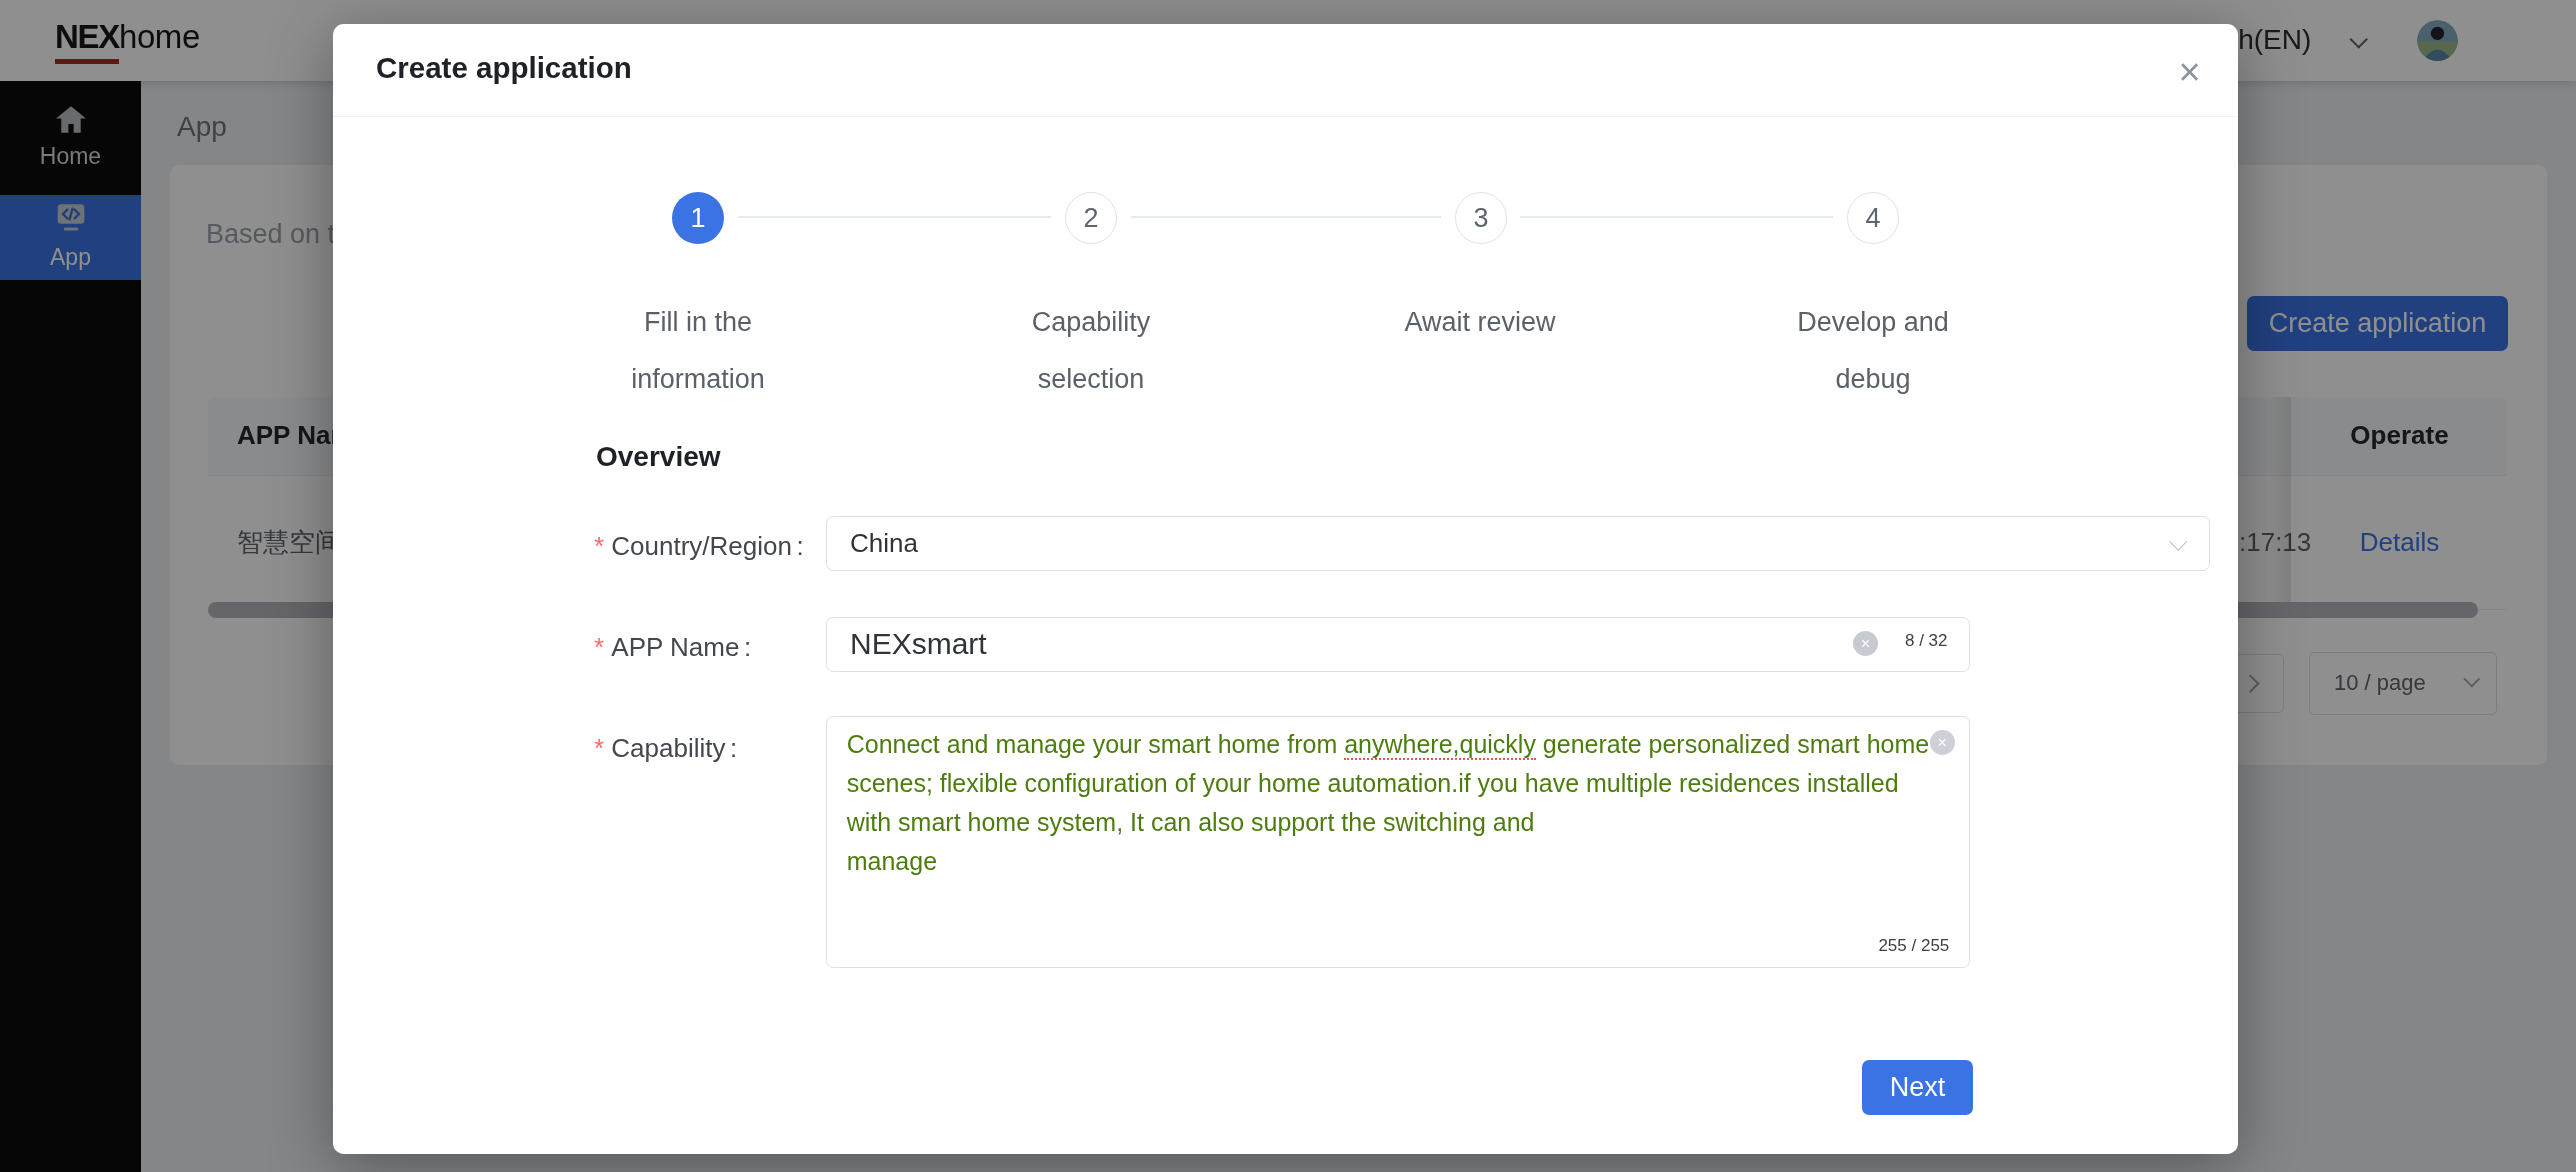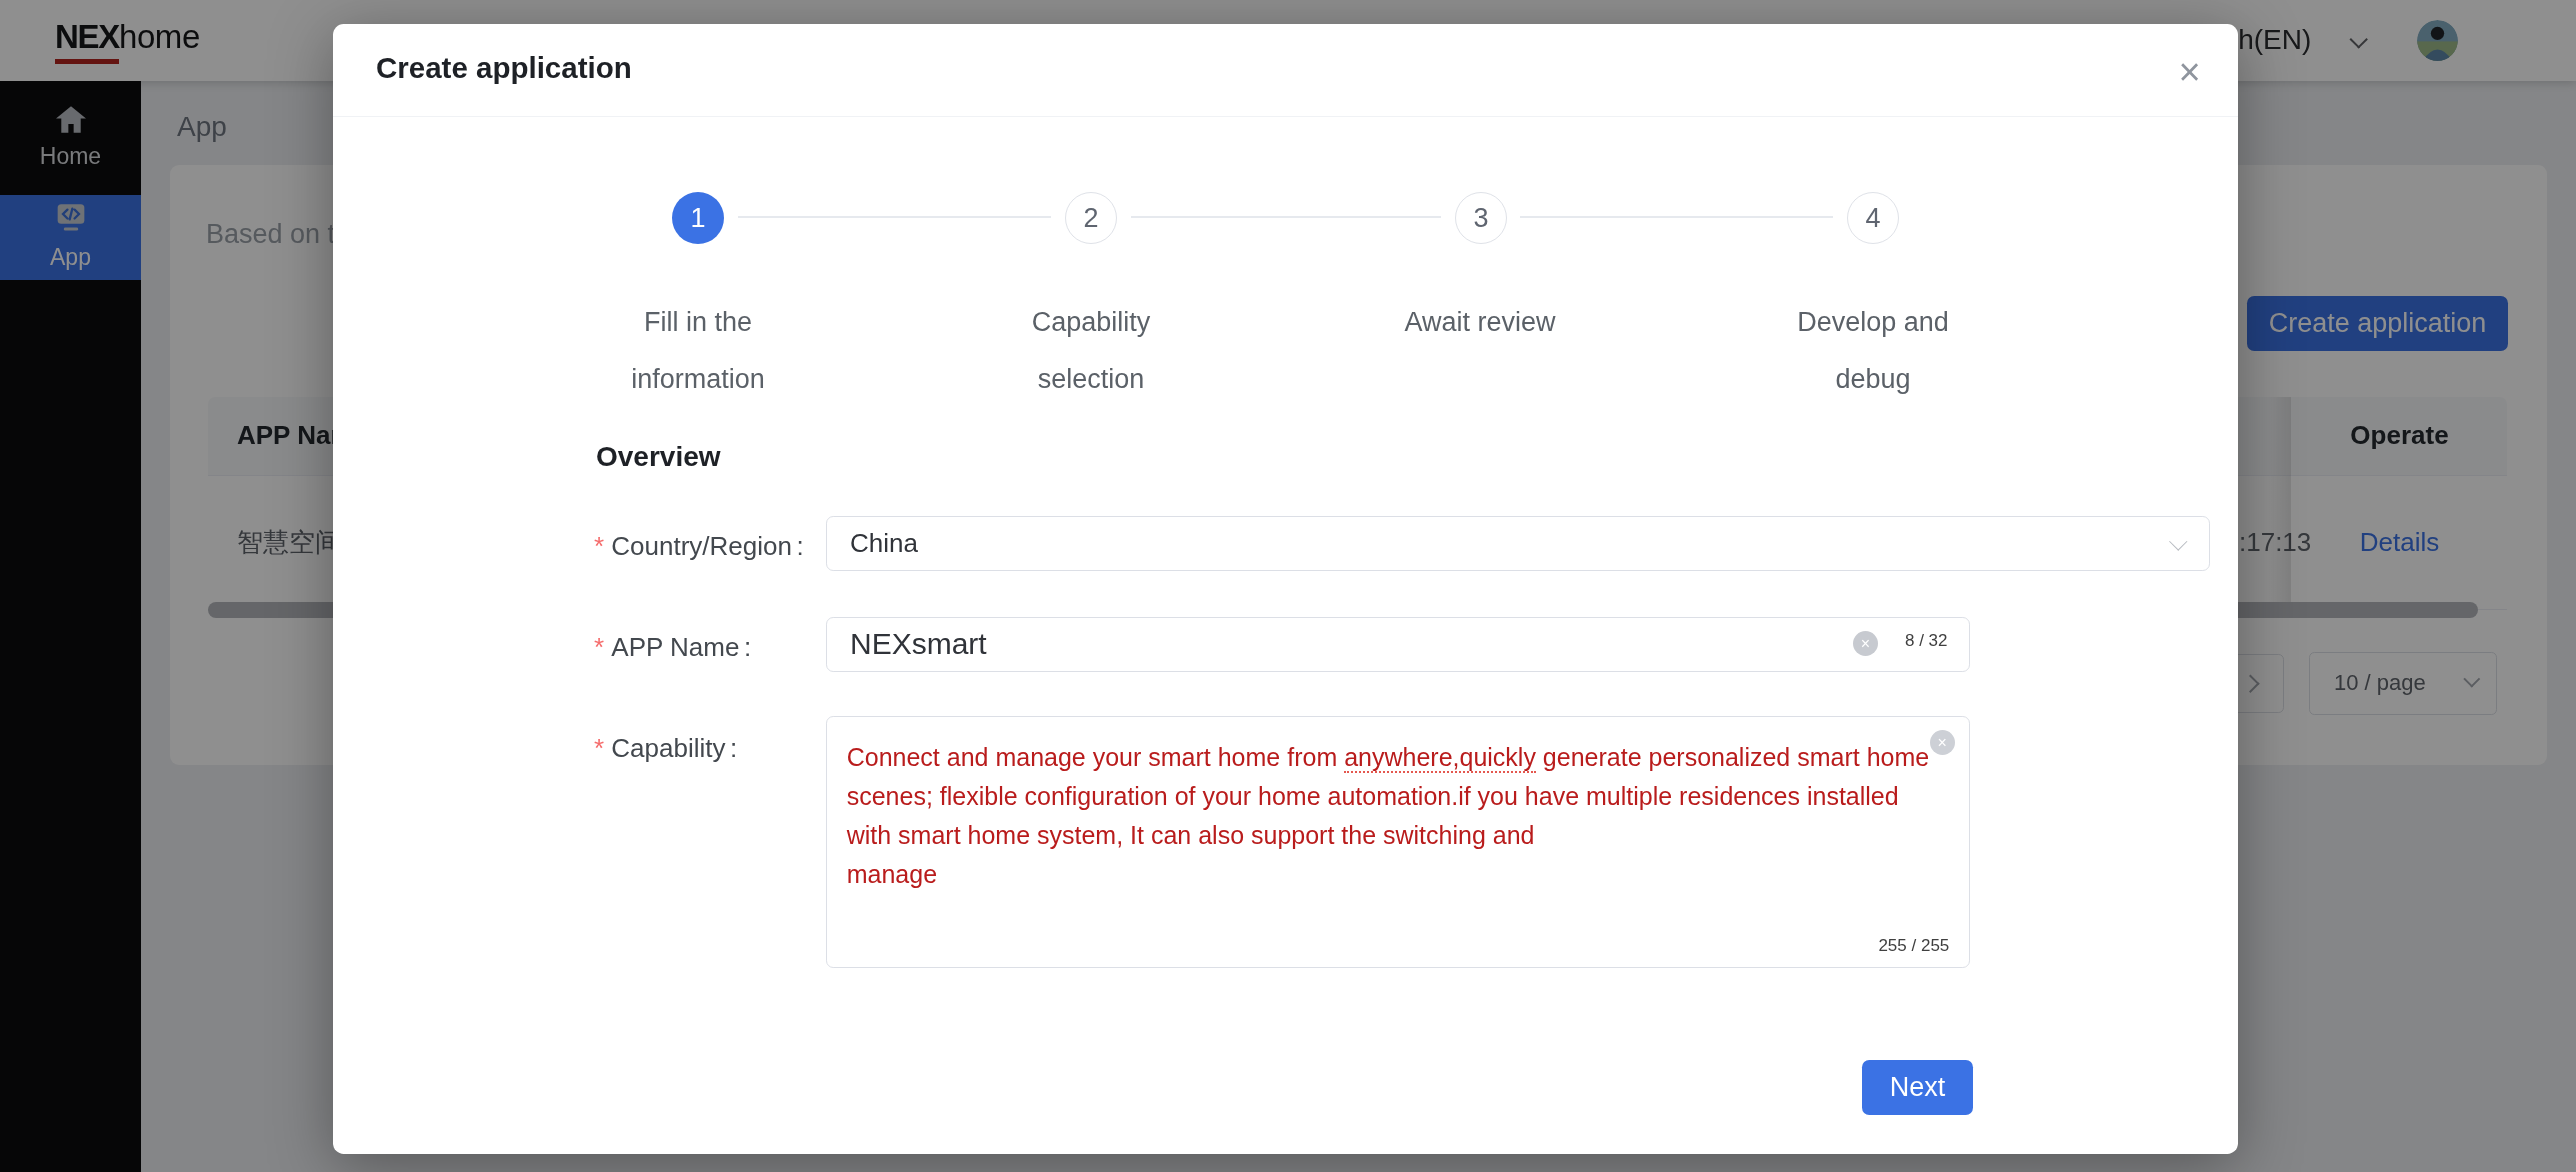--- a/index.html
+++ b/index.html
@@ -100,22 +100,22 @@
                border:1.8px solid #dcdfe6; border-radius:7.2px; }
   .input-box .inp-value { position:absolute; left:23px; line-height:52px; font-size:30px; color:#303339; }
   .clear-ic { position:absolute; width:25px; height:25px; border-radius:50%; background:#c7cad0;
               color:#ffffff; font-size:16px; line-height:25px; text-align:center; }
   .input-box .clear-ic { right:91px; top:13.4px; }
   .counter { position:absolute; font-size:17px; color:#404040; white-space:nowrap; }
   .input-box .counter { right:21.5px; top:12.5px; }
 
   .textarea-box { position:absolute; left:493px; top:692px; width:1144px; height:252px; background:#fff;
                   border:1.8px solid #dcdfe6; border-radius:7.2px; }
-  .textarea-box .ta-text { position:absolute; left:19.7px; top:21px; width:1103px; font-size:25px;
-                           line-height:39px; color:#b91c1c; white-space:pre-wrap; }
+  .textarea-box .ta-text { position:absolute; left:19.7px; top:8px; width:1103px; font-size:25px;
+                           line-height:39px; color:#4d7c0f; white-space:pre-wrap; }
   .misspell { border-bottom:2.7px dotted #e4584f; }
   .textarea-box .clear-ic { right:14.3px; top:12.5px; background:#cdd0d6; }
   .textarea-box .counter { right:19.7px; bottom:10.7px; }
 
   .next-btn { position:absolute; left:1529px; top:1036px; width:111px; height:55px; background:#3b72e4;
               border-radius:7.2px; color:#ffffff; font-size:27px; display:flex; align-items:center;
               justify-content:center; cursor:pointer; }
 </style>
 </head>
 <body>

